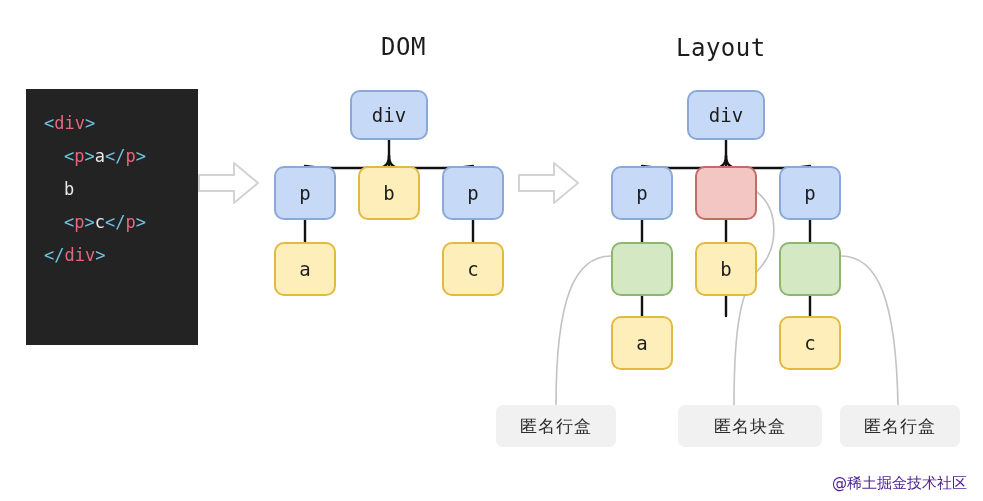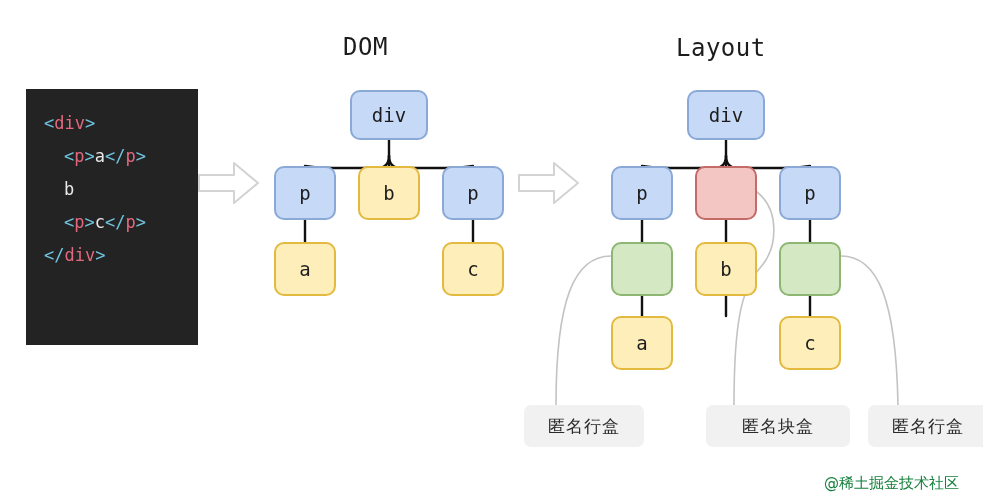--- a/index.html
+++ b/index.html
@@ -42,21 +42,21 @@
 
   
   .section-title {
     position: absolute;
     font-family: "DejaVu Sans Mono", "Liberation Mono", monospace;
     font-size: 24px;
     color: #1c1c1c;
     letter-spacing: 0.5px;
     white-space: nowrap;
   }
-  #title-dom    { left: 343px; top: 33px; }
+  #title-dom    { left: 381px; top: 33px; }
   #title-layout { left: 676px; top: 34px; }
 
   
   .big-arrow {
     position: absolute;
     width: 62px;
     height: 46px;
   }
 
   
@@ -85,31 +85,30 @@
     height: 42px;
     border-radius: 7px;
     background: #f1f1f1;
     display: flex;
     align-items: center;
     justify-content: center;
     font-family: "DejaVu Sans", sans-serif;
     font-size: 17px;
     color: #2b2b2b;
     letter-spacing: 1px;
-    margin-left: 28px;
   }
 
   
   .watermark {
     position: absolute;
-    right: 24px;
+    right: 16px;
     bottom: 8px;
     font-family: "DejaVu Sans", sans-serif;
     font-size: 15px;
-    color: #15803d;
+    color: #4c1d95;
     white-space: nowrap;
     text-align: right;
   }
 
   .edges {
     position: absolute;
     left: 0; top: 0;
     width: 983px; height: 501px;
     pointer-events: none;
   }

